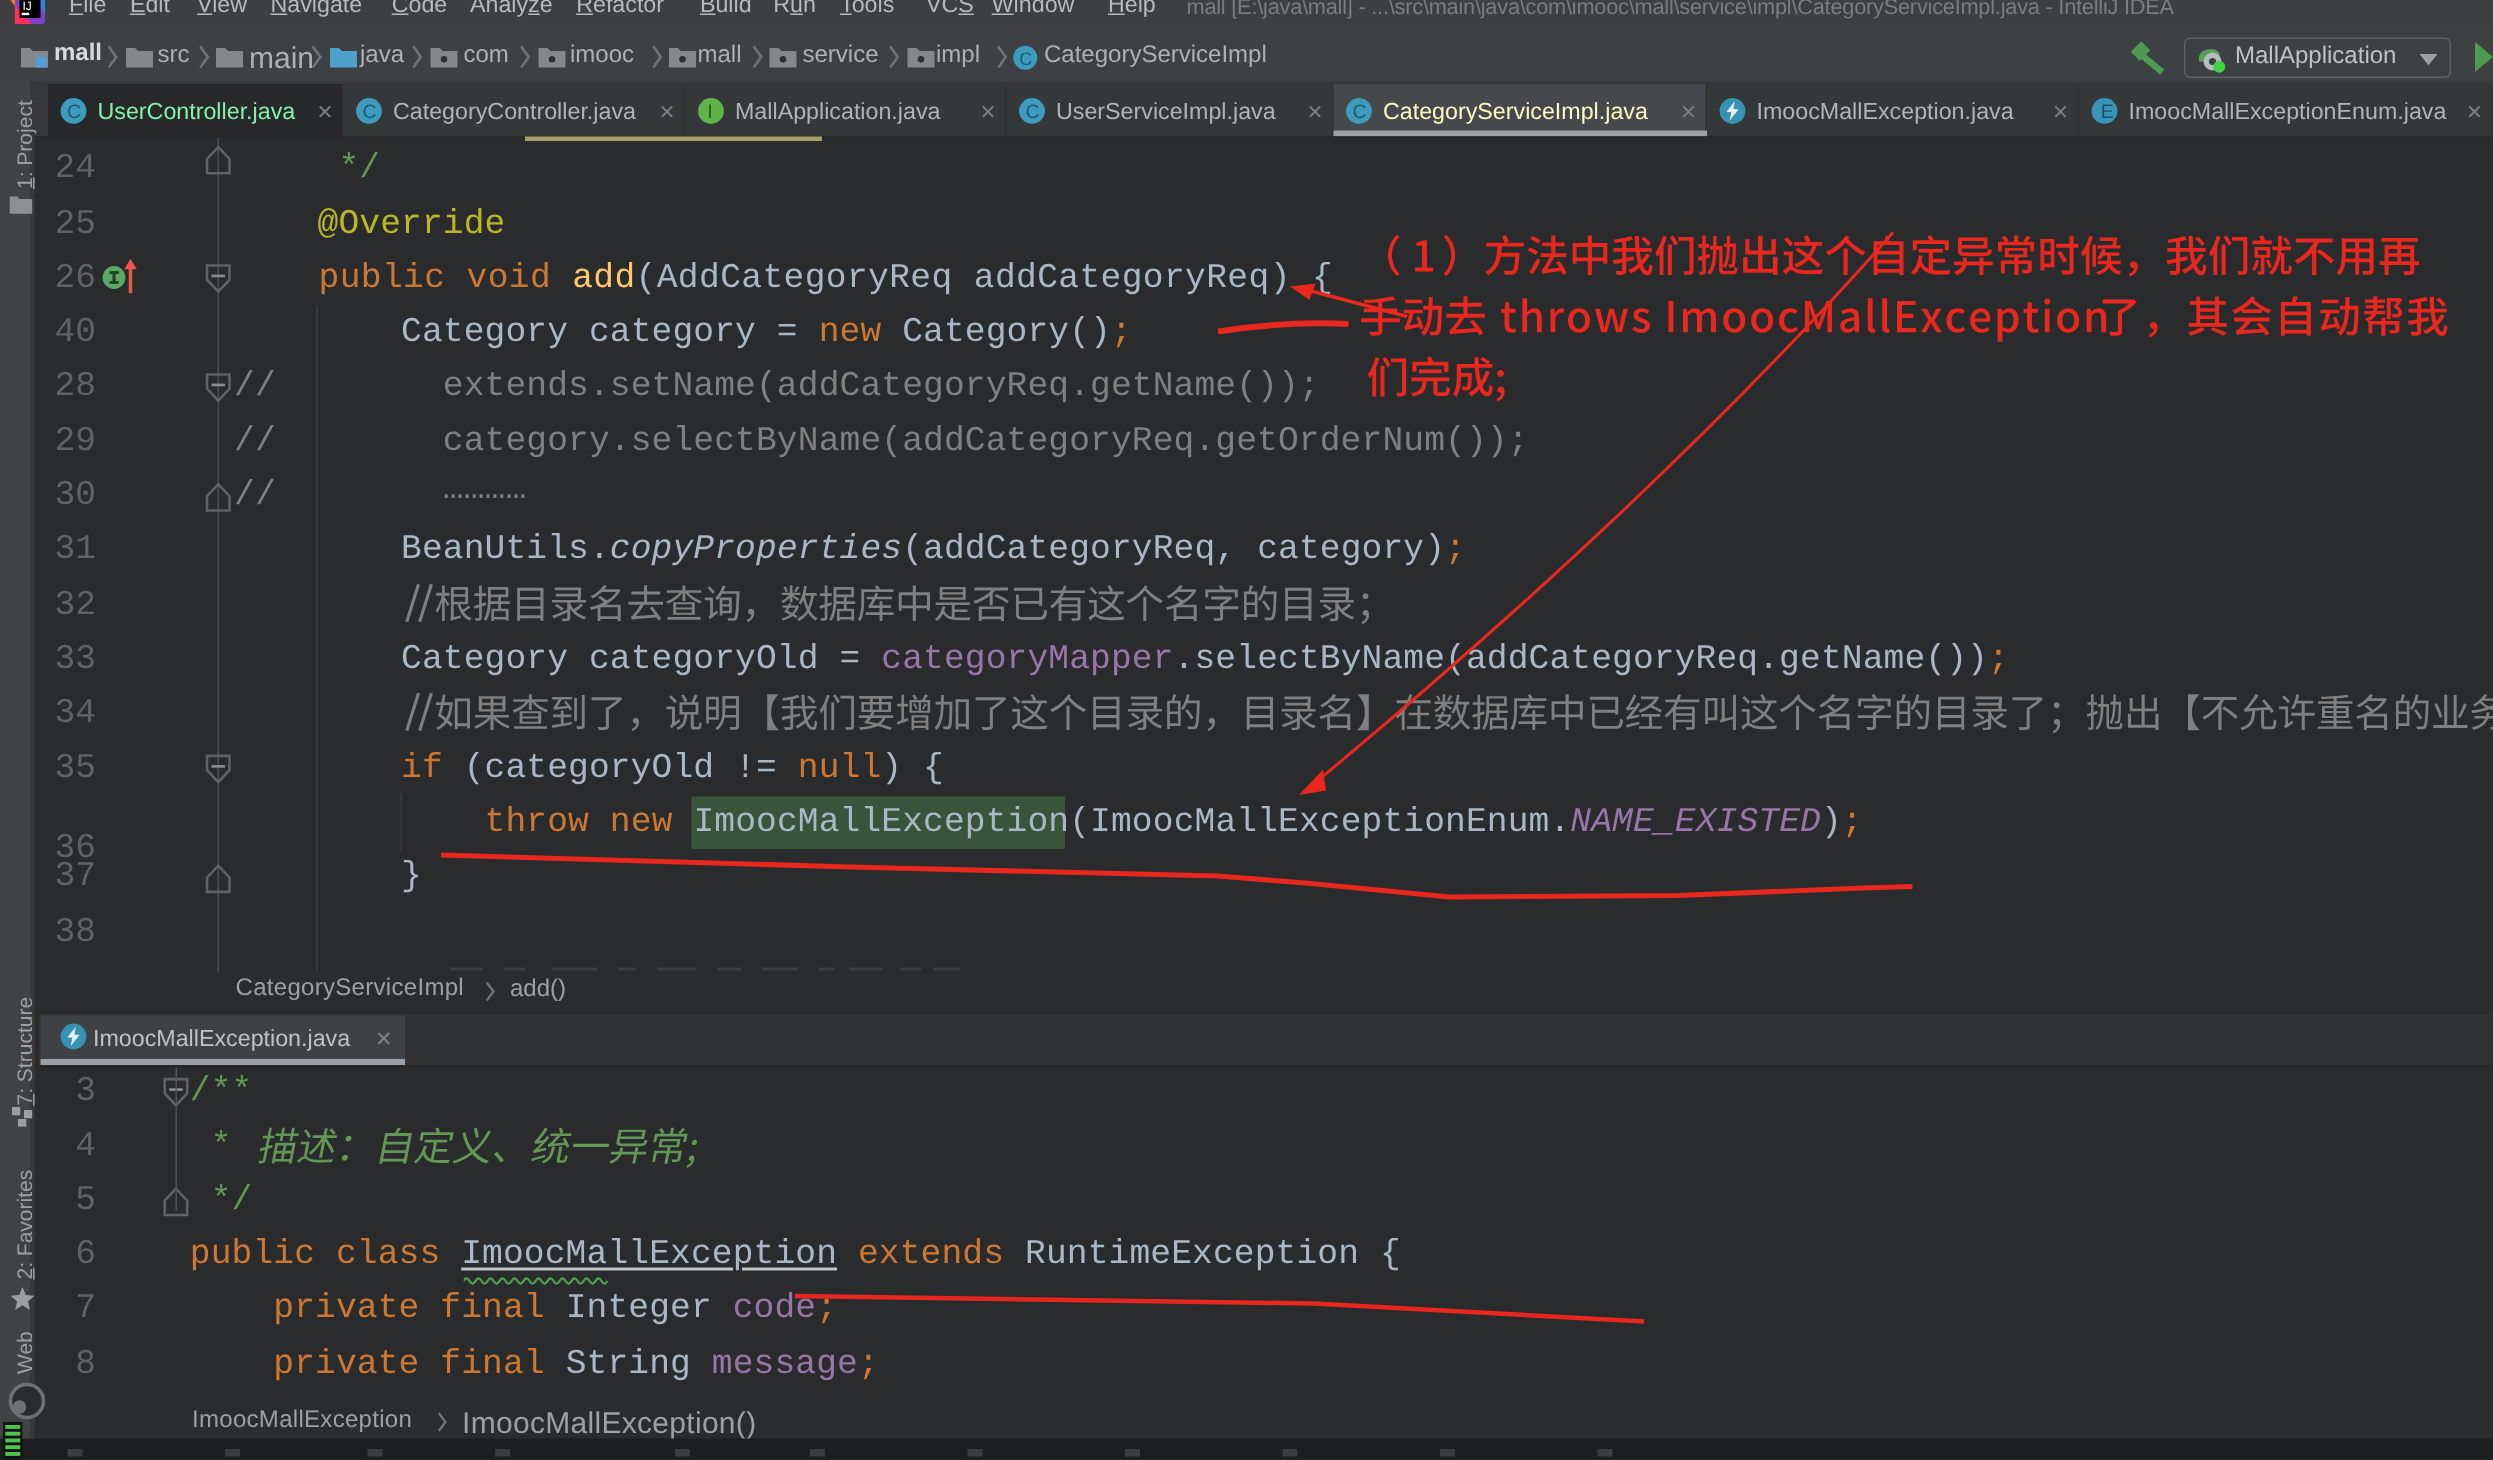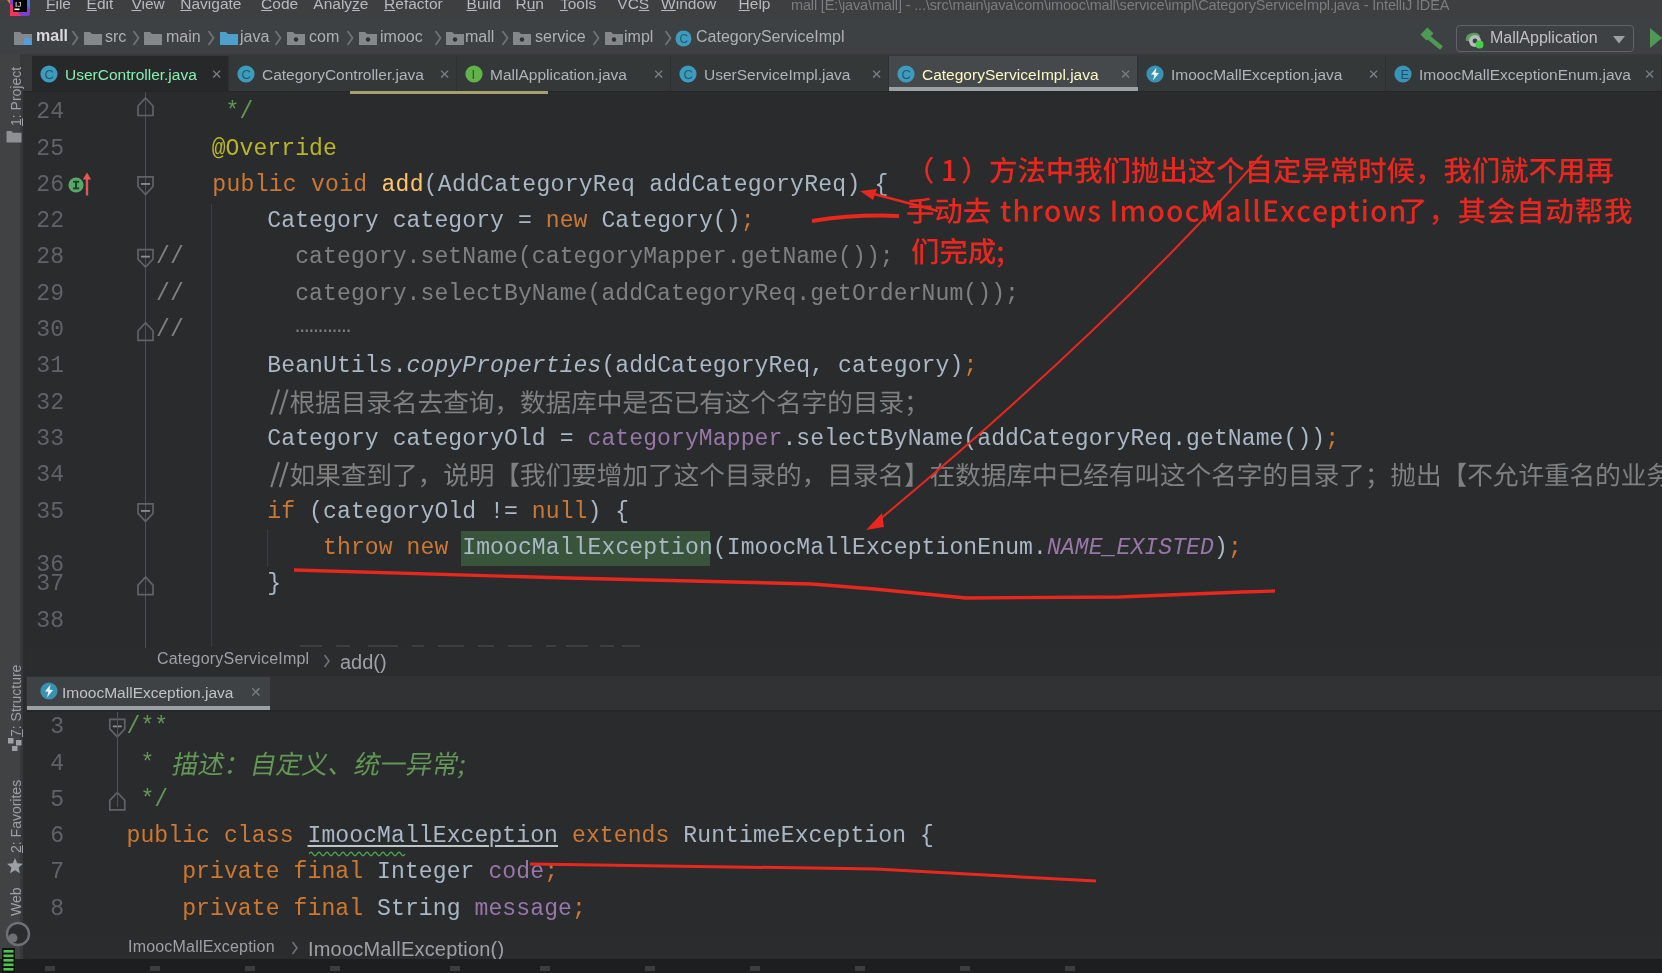--- a/index.html
+++ b/index.html
@@ -46,21 +46,21 @@
 <svg class="abs" style="left:83px;top:29px" width="20" height="17" viewBox="0 0 20 17">
     <path d="M1 3 h6 l2 2 h10 v11 h-18 z" fill="#85888a"></path>
   </svg>
 <div class="abs" style="left:105px;top:28px;font-size:16px;color:#aeb1b3">src</div>
 <svg class="abs" style="left:132px;top:30px" width="8" height="16">
     <polyline points="1.5,1 6.5,8 1.5,15" stroke="#6f7375" stroke-width="1.8" fill="none"></polyline>
   </svg>
 <svg class="abs" style="left:143px;top:29px" width="20" height="17" viewBox="0 0 20 17">
     <path d="M1 3 h6 l2 2 h10 v11 h-18 z" fill="#85888a"></path>
   </svg>
-<div class="abs" style="left:166px;top:28px;font-size:16px;color:#aeb1b3">main</div>
+<div class="abs" style="left:166px;top:28px;font-size:20px;color:#aeb1b3">main</div>
 <svg class="abs" style="left:207px;top:30px" width="8" height="16">
     <polyline points="1.5,1 6.5,8 1.5,15" stroke="#6f7375" stroke-width="1.8" fill="none"></polyline>
   </svg>
 <svg class="abs" style="left:219px;top:29px" width="20" height="17" viewBox="0 0 20 17">
     <path d="M1 3 h6 l2 2 h10 v11 h-18 z" fill="#4e9fc9"></path>
   </svg>
 <div class="abs" style="left:240px;top:28px;font-size:16px;color:#aeb1b3">java</div>
 <svg class="abs" style="left:274px;top:30px" width="8" height="16">
     <polyline points="1.5,1 6.5,8 1.5,15" stroke="#6f7375" stroke-width="1.8" fill="none"></polyline>
   </svg>
@@ -184,21 +184,21 @@
 <div class="tabtx" style="left:33px;color:#b0b4b6">ImoocMallExceptionEnum.java</div>
 <div class="x" style="left:258px">✕</div>
 </div>
 <div class="abs" style="left:889px;top:86.5px;width:249px;height:4px;background:#9aa0a3"></div>
 <div class="abs" style="left:26px;top:90.5px;width:1636px;height:557.5px;background:#2a2b2c;overflow:hidden"></div>
 <div class="abs" style="left:0px;top:90.5px;width:1662px;height:1.5px;background:#242628"></div>
 <div class="abs" style="left:350px;top:91px;width:198px;height:2.5px;background:#a5a06a"></div>
 <div class="num" style="left:0px;top:94.1px">24</div>
 <div class="num" style="left:0px;top:130.5px">25</div>
 <div class="num" style="left:0px;top:166.8px">26</div>
-<div class="num" style="left:0px;top:203.1px">22</div>
+<div class="num" style="left:0px;top:203.1px">40</div>
 <div class="num" style="left:0px;top:239.4px">28</div>
 <div class="num" style="left:0px;top:275.8px">29</div>
 <div class="num" style="left:0px;top:312.1px">30</div>
 <div class="num" style="left:0px;top:348.4px">31</div>
 <div class="num" style="left:0px;top:384.8px">32</div>
 <div class="num" style="left:0px;top:421.1px">33</div>
 <div class="num" style="left:0px;top:457.4px">34</div>
 <div class="num" style="left:0px;top:493.8px">35</div>
 <div class="num" style="left:0px;top:547px">36</div>
 <div class="num" style="left:0px;top:566.4px">37</div>
@@ -229,21 +229,21 @@
 <g>
       <rect x="19.8" y="7" width="2.4" height="18.5" fill="#e2574c"></rect>
 <polygon points="16.8,9.5 21,2.5 25.2,9.5" fill="#ef5350"></polygon>
     </g>
 </svg>
 <div class="abs" style="left:460.6px;top:531.0px;width:249.2px;height:34.5px;background:#38553c"></div>
 <div class="cl" style="left:156.0px;top:94.1px"><span class="jd">     */</span></div>
 <div class="cl" style="left:156.0px;top:130.5px"><span class="an">    @Override</span></div>
 <div class="cl" style="left:156.0px;top:166.8px;letter-spacing:0.25px">    <span class="kw">public</span> <span class="kw">void</span> <span class="mt">add</span>(AddCategoryReq addCategoryReq) {</div>
 <div class="cl" style="left:156.0px;top:203.1px">        Category category = <span class="kw">new</span> Category()<span class="kw">;</span></div>
-<div class="cl" style="left:156.0px;top:239.4px"><span class="gr">//        category.setName(categoryMapper.getName());</span></div>
+<div class="cl" style="left:156.0px;top:239.4px"><span class="gr">//        extends.setName(addCategoryReq.getName());</span></div>
 <div class="cl" style="left:156.0px;top:275.8px"><span class="gr">//        category.selectByName(addCategoryReq.getOrderNum());</span></div>
 <div class="cl" style="left:156.0px;top:312.1px"><span class="gr">//        <span style="position:relative;top:-4px">…………</span></span></div>
 <div class="cl" style="left:156.0px;top:348.4px">        BeanUtils.<span class="it">copyProperties</span>(addCategoryReq, category)<span class="kw">;</span></div>
 <div class="cl" style="left:156.0px;top:384.8px"></div>
 <div class="cl" style="left:156.0px;top:421.1px">        Category categoryOld = <span class="pu">categoryMapper</span>.selectByName(addCategoryReq.getName())<span class="kw">;</span></div>
 <div class="cl" style="left:156.0px;top:457.4px"></div>
 <div class="cl" style="left:156.0px;top:493.8px">        <span class="kw">if</span> (categoryOld != <span class="kw">null</span>) {</div>
 <div class="cl" style="left:156.0px;top:530.1px">            <span class="kw">throw</span> <span class="kw">new</span> ImoocMallException(ImoocMallExceptionEnum.<span class="pu it">NAME_EXISTED</span>)<span class="kw">;</span></div>
 <div class="cl" style="left:156.0px;top:566.4px">        }</div>
 <div class="abs" style="left:300px;top:645px;width:22px;height:2px;background:#3c3e40"></div>
@@ -255,21 +255,21 @@
 <div class="abs" style="left:508px;top:645px;width:24px;height:2px;background:#3c3e40"></div>
 <div class="abs" style="left:546px;top:645px;width:10px;height:2px;background:#3c3e40"></div>
 <div class="abs" style="left:566px;top:645px;width:22px;height:2px;background:#3c3e40"></div>
 <div class="abs" style="left:600px;top:645px;width:14px;height:2px;background:#3c3e40"></div>
 <div class="abs" style="left:622px;top:645px;width:18px;height:2px;background:#3c3e40"></div>
 <div class="abs" style="left:26px;top:648px;width:1636px;height:28px;background:#2b2c2e"></div>
 <div class="abs" style="left:157px;top:650px;font-size:16px;letter-spacing:0.2px;color:#9ea1a3">CategoryServiceImpl</div>
 <svg class="abs" style="left:323px;top:654px" width="8" height="14">
     <polyline points="1.5,1 6,7 1.5,13" stroke="#6f7375" stroke-width="1.6" fill="none"></polyline>
   </svg>
-<div class="abs" style="left:340px;top:651px;font-size:20px;color:#9ea1a3">add()</div>
+<div class="abs" style="left:340px;top:651px;font-size:16px;color:#9ea1a3">add()</div>
 <div class="abs" style="left:26px;top:676px;width:1636px;height:34px;background:#303234"></div>
 <div class="abs" style="left:26.5px;top:677px;width:243px;height:29px;background:#3f4244"></div>
 <svg class="abs" style="left:40px;top:682px" width="18" height="18" viewBox="0 0 18 18">
 <circle cx="9" cy="9" r="8.6" fill="#3892b4"></circle>
     <polygon points="10.5,2.5 5,9.5 8.3,9.8 7,15.5 13,8 9.6,7.7" fill="#e8f2f5"></polygon>
   </svg>
 <div class="abs" style="left:62px;top:684px;font-size:15.5px;color:#c0c3c5">ImoocMallException.java</div>
 <div class="abs" style="left:250px;top:684px;font-size:14px;color:#7c8082">✕</div>
 <div class="abs" style="left:26.5px;top:706px;width:243px;height:4px;background:#9aa0a3"></div>
 <div class="abs" style="left:26px;top:710px;width:1636px;height:1.5px;background:#242628"></div>

